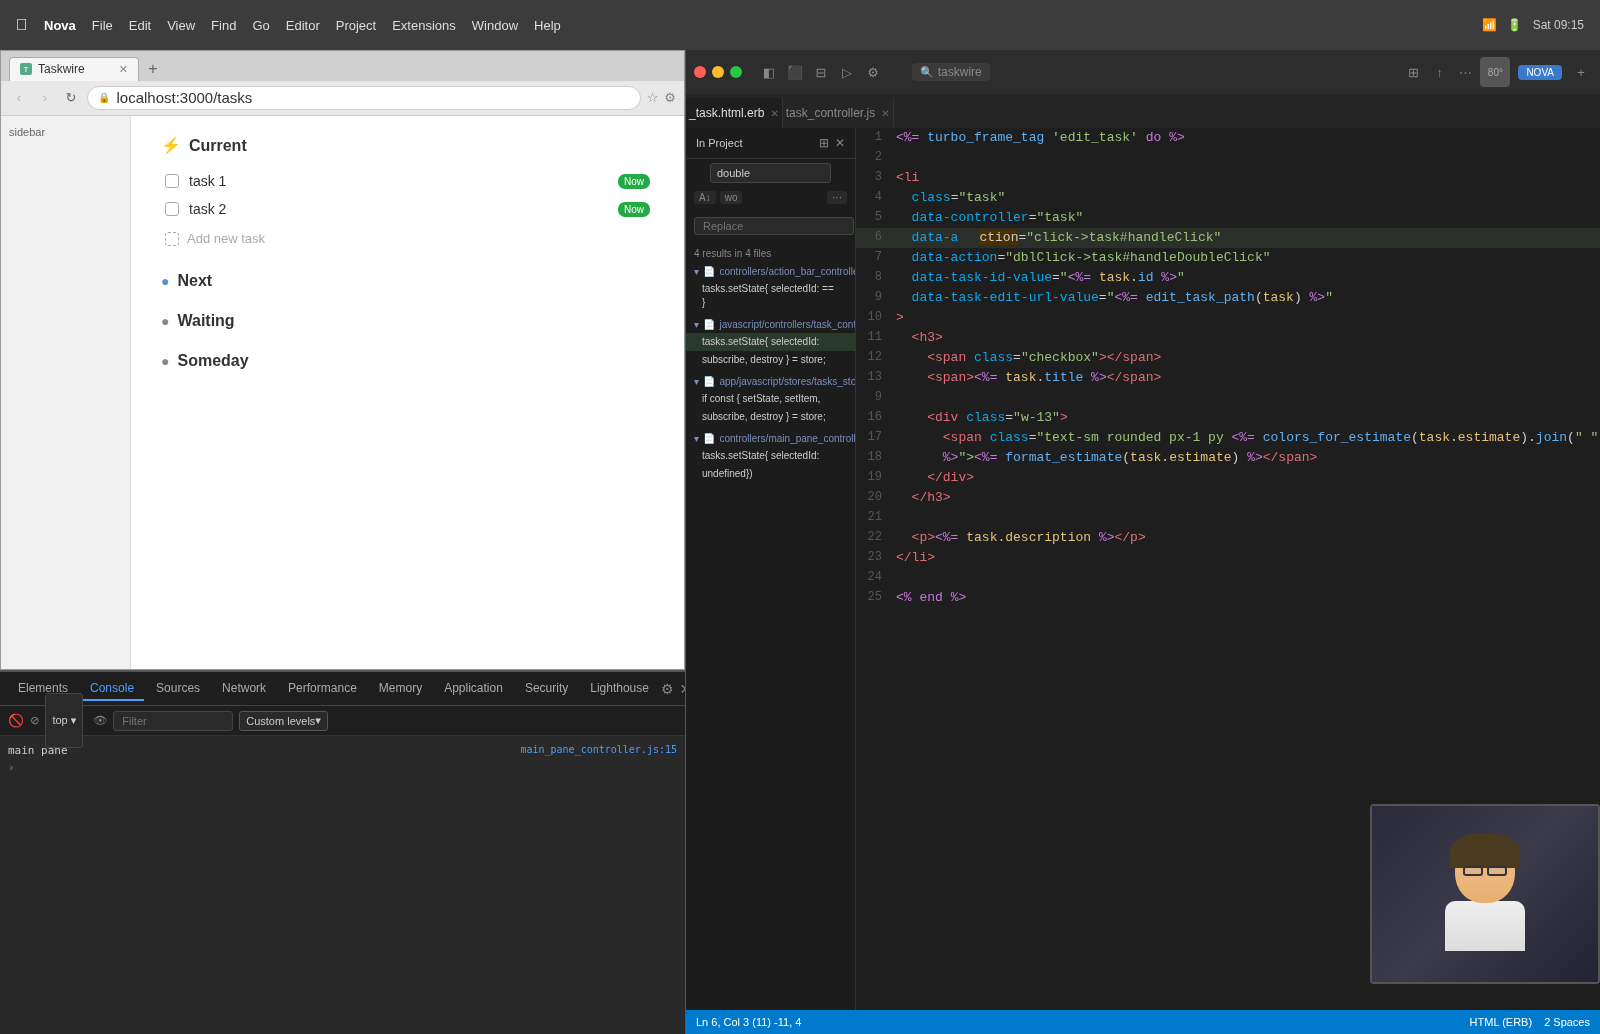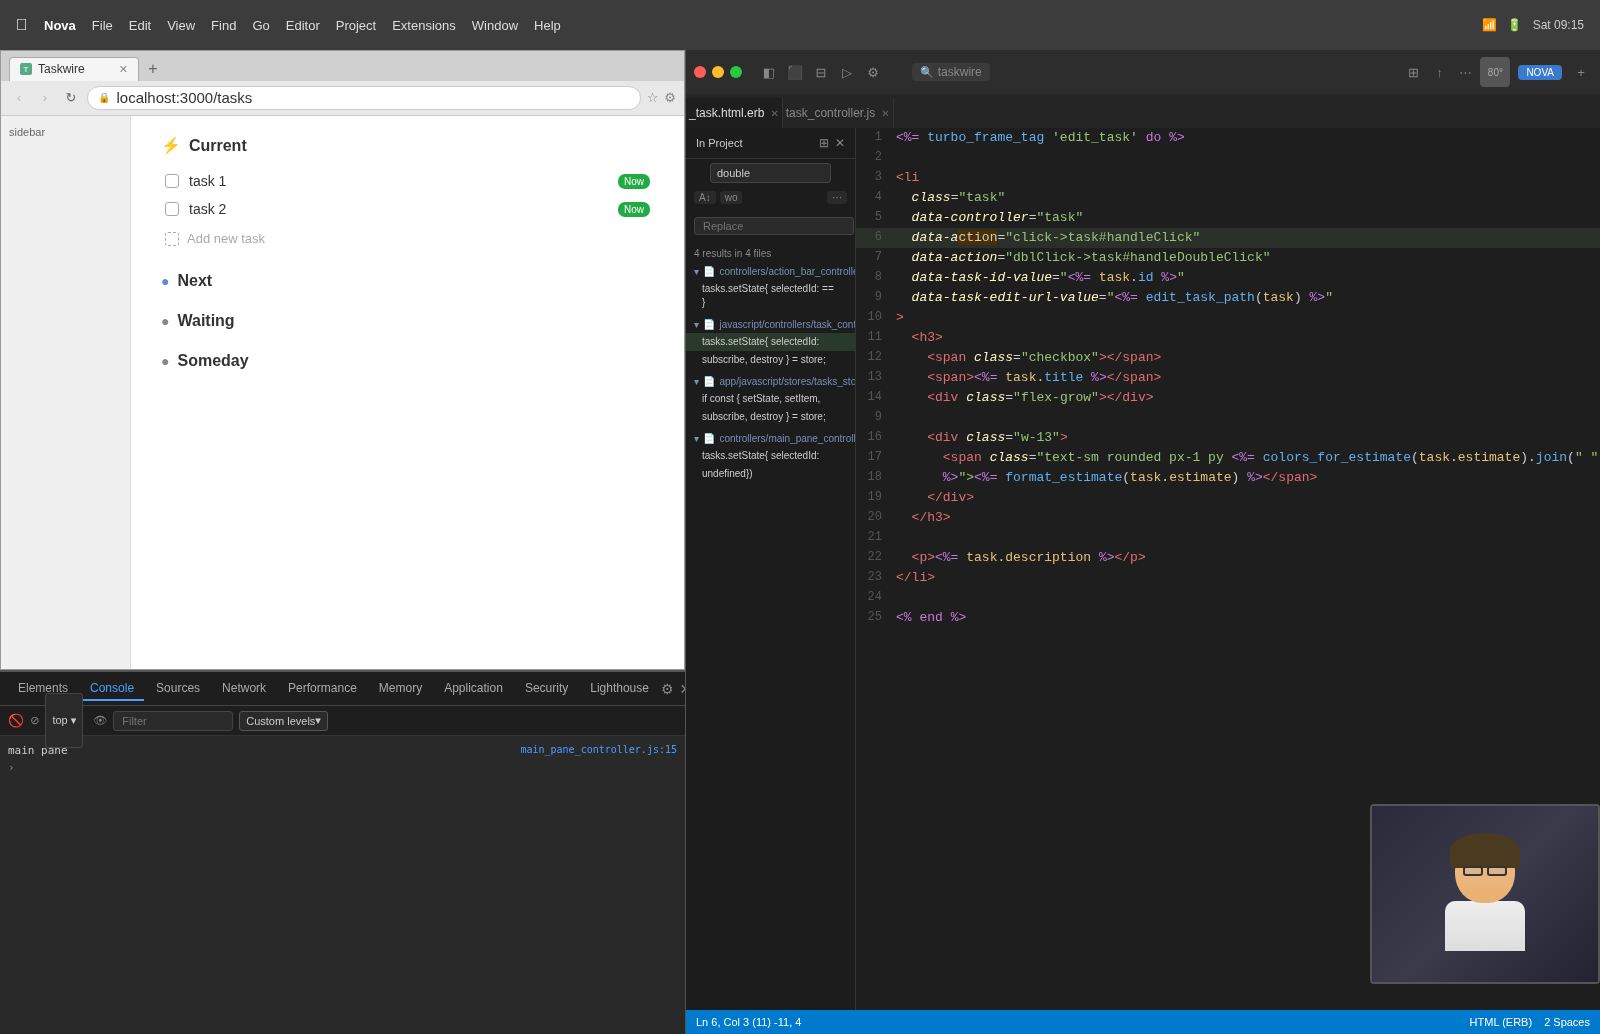--- a/index.html
+++ b/index.html
@@ -209,27 +209,27 @@
     .code-line.highlighted { background: #2a2f2a; }
     .line-number {
       width: 36px; text-align: right; padding-right: 10px;
       color: #555; font-size: 12px; flex-shrink: 0;
       user-select: none; padding-top: 0;
     }
     .line-content { flex: 1; padding-left: 4px; white-space: pre; color: #ccc; }
 
     
     .t-tag { color: #e06c75; }
-    .t-attr { color: #fef9c3; font-style: italic; }
+    .t-attr { color: #0ea5e9; }
     .t-keyword { color: #c678dd; }
     .t-str { color: #98c379; }
     .t-var { color: #e5c07b; }
     .t-method { color: #61afef; }
     .t-erb { color: #c678dd; }
-    .t-highlight { background: #4a3000; }
+    .t-highlight { background: #4a3000; margin-left: 21px; }
 
     
     .editor-statusbar {
       height: 24px; background: #007acc; display: flex; align-items: center;
       padding: 0 10px; font-size: 11px; color: #fff; gap: 16px;
     }
     .status-right { margin-left: auto; display: flex; gap: 12px; }
 
     
     .webcam-overlay {
@@ -581,24 +581,20 @@
       </div>
       <div class="code-line">
         <span class="line-number">12</span>
         <span class="line-content">    <span class="t-tag">&lt;span</span> <span class="t-attr">class</span>=<span class="t-str">"checkbox"</span><span class="t-tag">&gt;&lt;/span&gt;</span></span>
       </div>
       <div class="code-line">
         <span class="line-number">13</span>
         <span class="line-content">    <span class="t-tag">&lt;span&gt;</span><span class="t-erb">&lt;%=</span> <span class="t-var">task</span>.<span class="t-method">title</span> <span class="t-erb">%&gt;</span><span class="t-tag">&lt;/span&gt;</span></span>
       </div>
       <div class="code-line">
-        <span class="line-number">14</span>
-        <span class="line-content">    <span class="t-tag">&lt;div</span> <span class="t-attr">class</span>=<span class="t-str">"flex-grow"</span><span class="t-tag">&gt;&lt;/div&gt;</span></span>
-      </div>
-      <div class="code-line">
         <span class="line-number">9</span>
         <span class="line-content"></span>
       </div>
       <div class="code-line">
         <span class="line-number">16</span>
         <span class="line-content">    <span class="t-tag">&lt;div</span> <span class="t-attr">class</span>=<span class="t-str">"w-13"</span><span class="t-tag">&gt;</span></span>
       </div>
       <div class="code-line">
         <span class="line-number">17</span>
         <span class="line-content">      <span class="t-tag">&lt;span</span> <span class="t-attr">class</span>=<span class="t-str">"text-sm rounded px-1 py</span> <span class="t-erb">&lt;%=</span> <span class="t-method">colors_for_estimate</span>(<span class="t-var">task</span>.<span class="t-var">estimate</span>).<span class="t-method">join</span>(<span class="t-str">" "</span>)</span>

